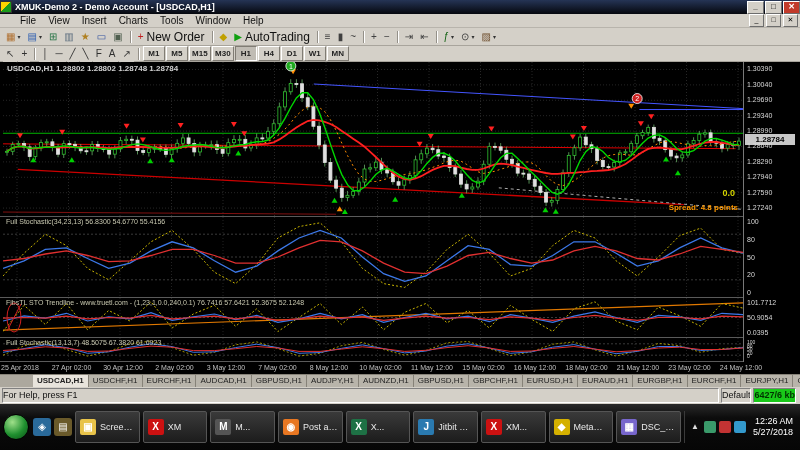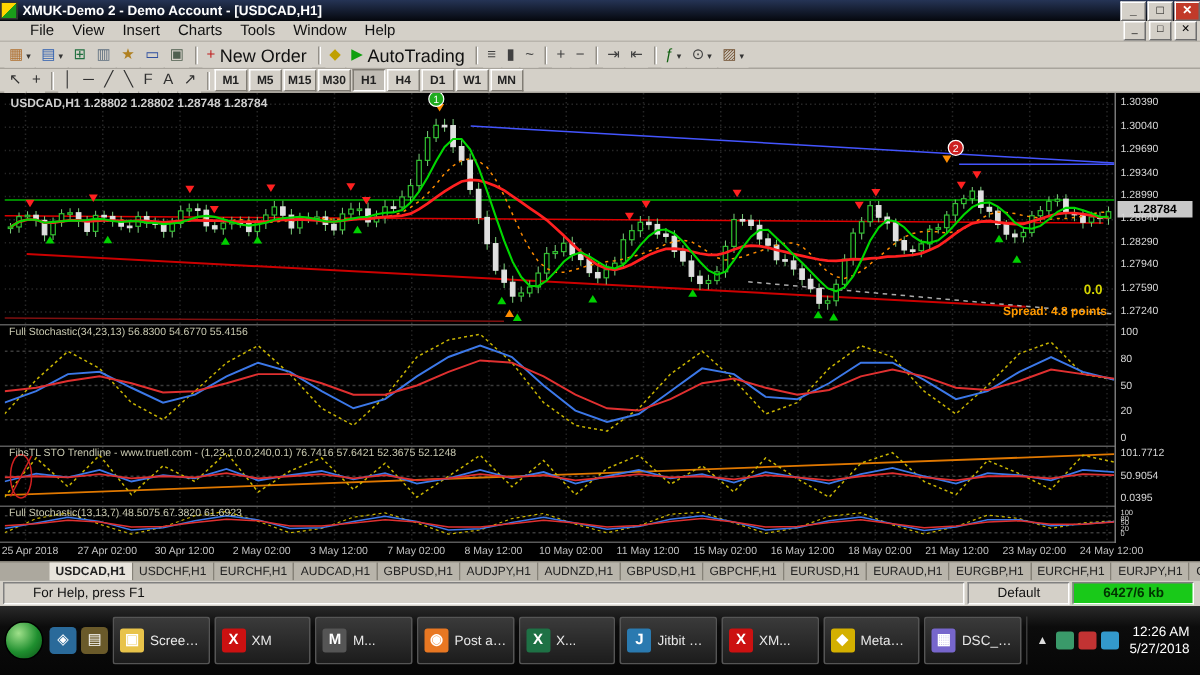--- a/index.html
+++ b/index.html
@@ -42,21 +42,21 @@
   .ind-pane{position:absolute;left:0;width:740px;overflow:hidden;}
   .ind-label{position:absolute;top:1px;left:3px;font-size:7px;color:#c8c8b0;white-space:nowrap;}
   #time-axis{position:absolute;top:300px;left:0;width:800px;height:12px;background:#000;}
   .time-lbl{position:absolute;top:2px;width:50px;font-size:7px;color:#c0c0c0;text-align:center;white-space:nowrap;}
   #symbol-tabs{position:absolute;top:312px;left:0;width:800px;height:13px;background:#aca89e;display:flex;align-items:stretch;border-top:1px solid #868278;box-sizing:border-box;}
   .sym-tab{font-size:8px;line-height:12px;padding:0 4px;color:#222;border-right:1px solid #868278;background:#b8b4aa;white-space:nowrap;}
   .sym-tab.sym-active{background:#e8e4dc;font-weight:bold;margin-left:33px;}
   .tab-stub{width:34px;background:#00a800;}
   
   #status-bar{position:absolute;top:387px;left:0;width:800px;height:17px;background:#d4d0c8;display:flex;align-items:center;font-size:9px;color:#111;box-sizing:border-box;padding:1px 2px;}
-  .status-cell{border:1px solid;border-color:#808080 #fff #fff #808080;height:13px;line-height:13px;padding:0 19px;margin-right:2px;white-space:nowrap;overflow:hidden;}
+  .status-cell{border:1px solid;border-color:#808080 #fff #fff #808080;height:13px;line-height:13px;padding:0 0;margin-right:2px;white-space:nowrap;overflow:hidden;}
   .status-help{flex:1;}
   .status-size{background:#19c919;color:#013301;font-weight:bold;}
   
   #taskbar{position:absolute;top:404px;left:0;width:800px;height:46px;background:linear-gradient(#2a2a2a,#0c0c0c 30%,#060606);display:flex;align-items:center;box-sizing:border-box;padding:0 3px;}
   #start-orb{width:24px;height:24px;border-radius:50%;background:radial-gradient(circle at 35% 30%,#9fe08a,#1f8f2f 55%,#0a4d14);border:1px solid #000;margin-right:4px;}
   .ql-ico{width:18px;height:18px;border-radius:3px;margin-right:3px;color:#fff;font-size:10px;text-align:center;line-height:18px;}
   #task-buttons{flex:1;display:flex;height:32px;overflow:hidden;}
   .task-btn{flex:1 1 0;min-width:0;max-width:86px;display:flex;align-items:center;margin-right:3px;background:linear-gradient(#3a3a3a,#1c1c1c);border:1px solid #555;border-radius:2px;padding:0 4px;overflow:hidden;}
   .task-ico{flex:none;width:16px;height:16px;border-radius:2px;color:#fff;font-size:10px;font-weight:bold;text-align:center;line-height:16px;margin-right:4px;}
   .task-lbl{font-size:9px;color:#e8e8e8;white-space:nowrap;overflow:hidden;text-overflow:ellipsis;}

